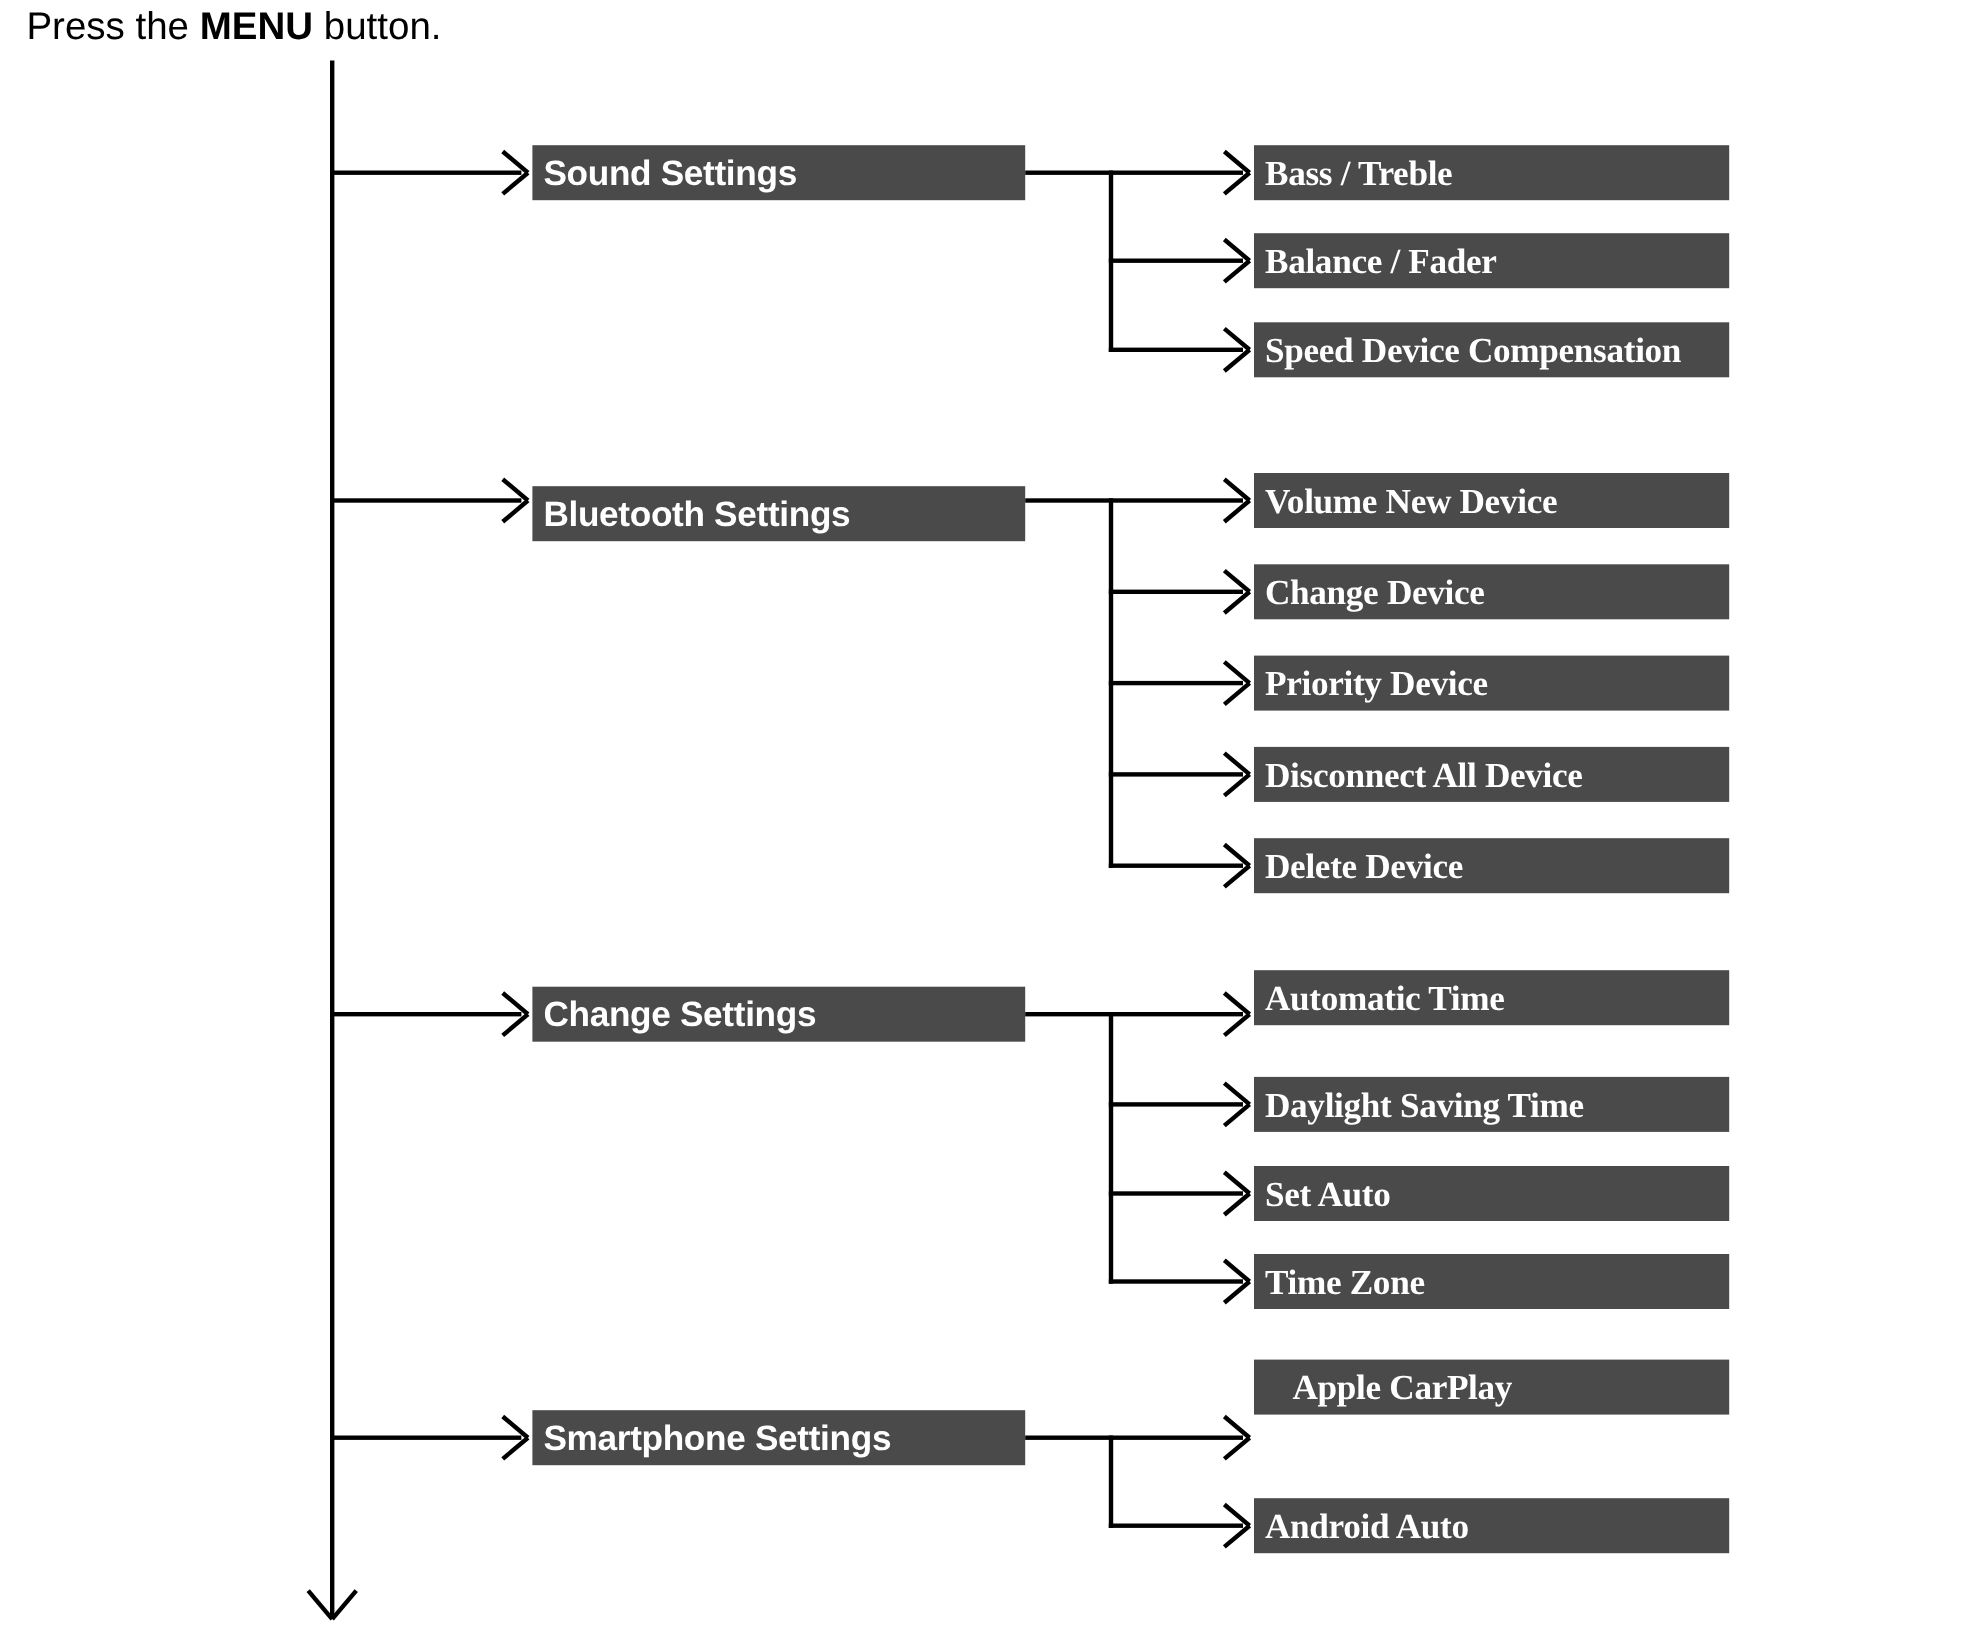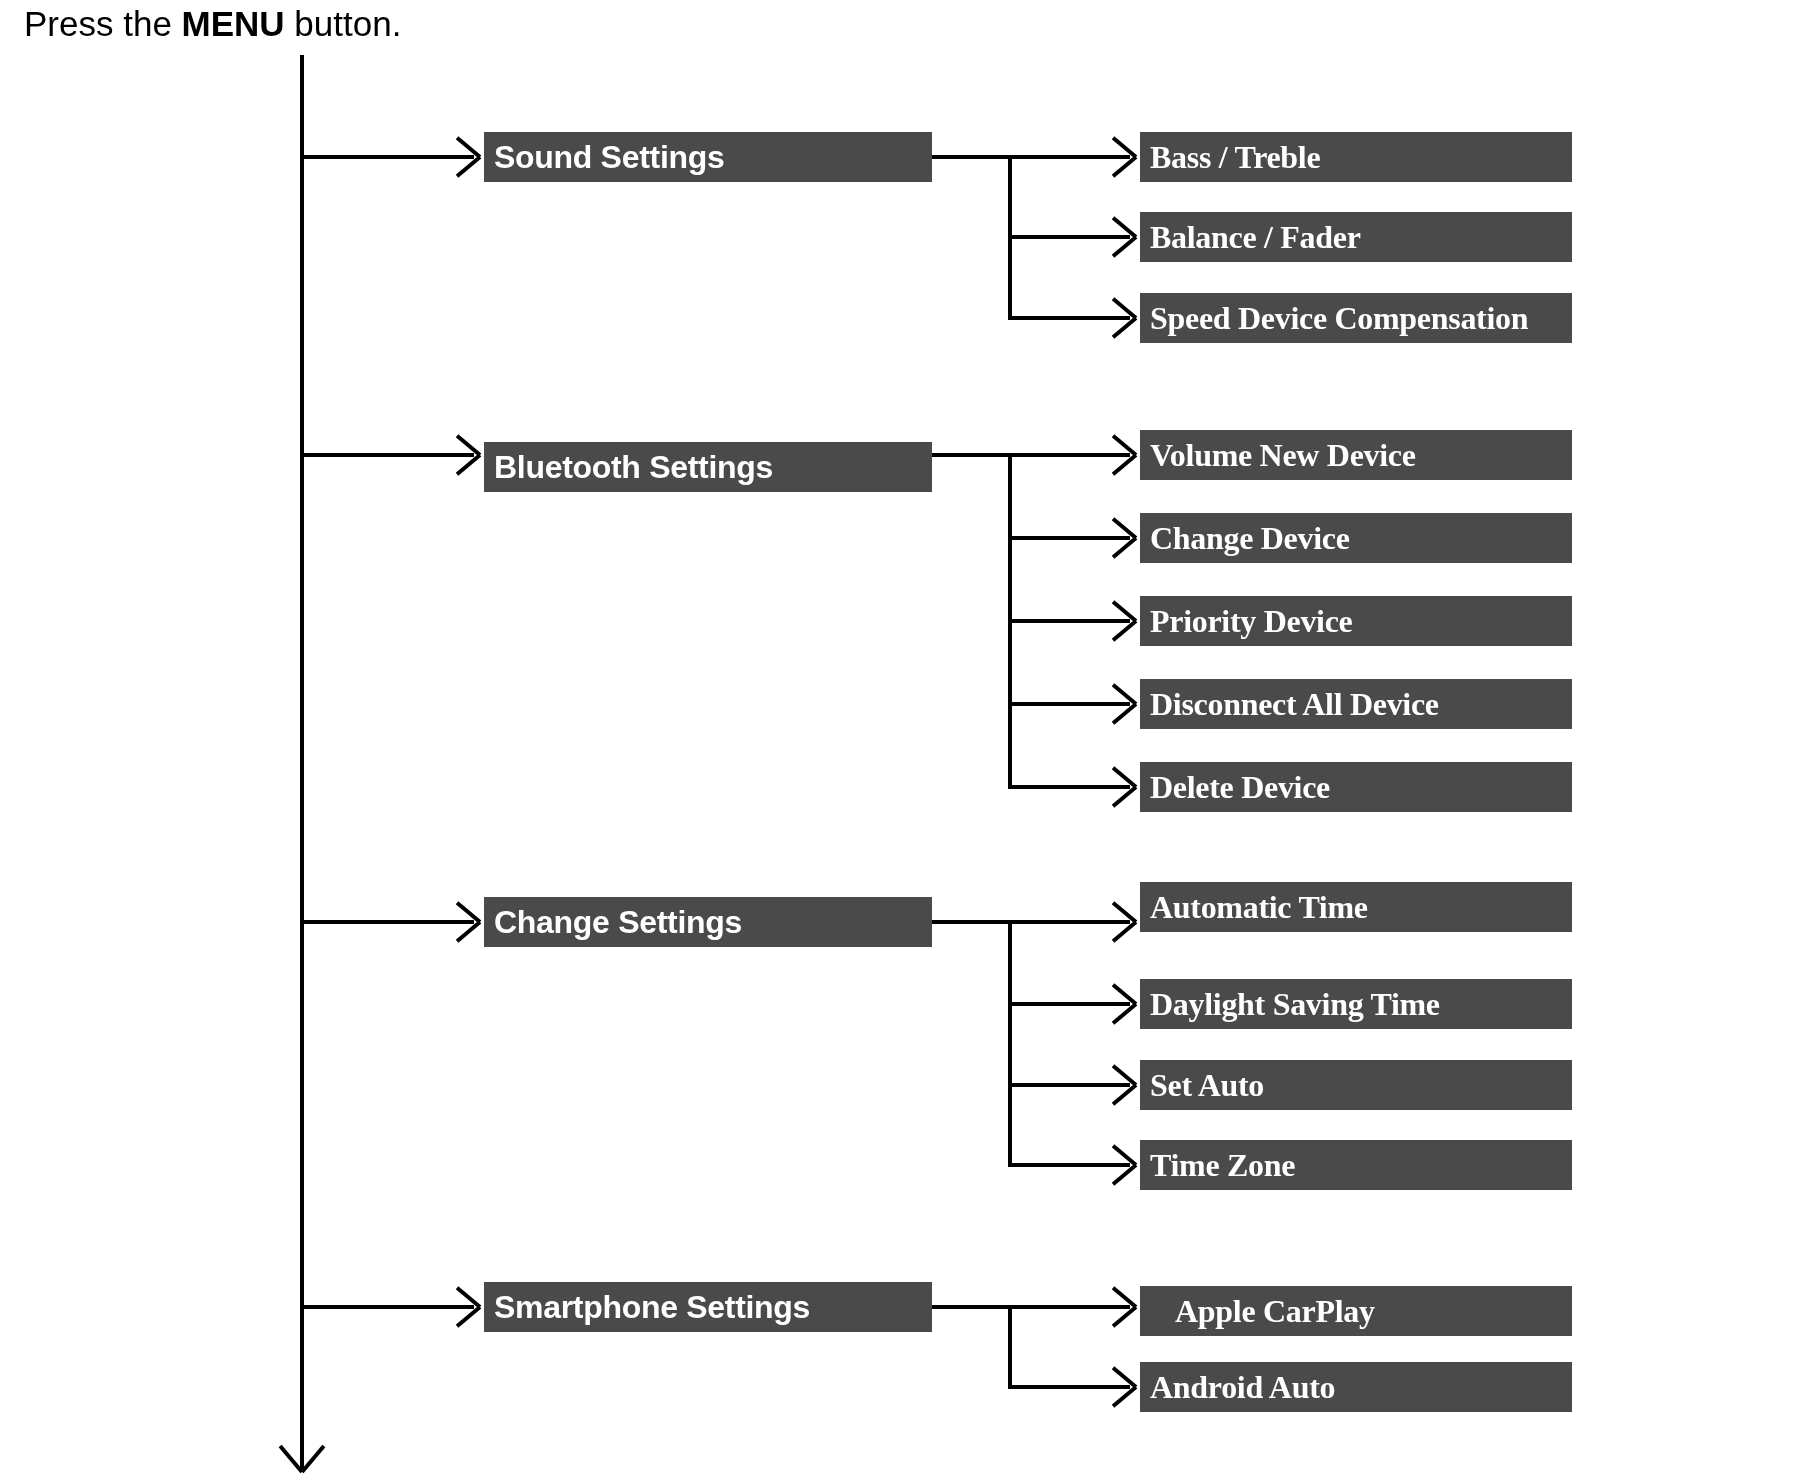--- a/index.html
+++ b/index.html
@@ -117,19 +117,19 @@
       <div class="chev" style="left: 1106px; top: 1163px; transform: rotate(-40deg);"></div>
       <div class="box sub" style="top: 1140px;">Time Zone</div>
       <div class="line" style="left: 302px; top: 1305px; width: 172px; height: 4px;"></div>
       <div class="chev" style="left: 450px; top: 1305px; transform: rotate(40deg);"></div>
       <div class="chev" style="left: 450px; top: 1305px; transform: rotate(-40deg);"></div>
       <div class="box parent" style="top: 1282px;">Smartphone Settings</div>
       <div class="line" style="left: 1008px; top: 1305px; width: 4px; height: 84px;"></div>
       <div class="line" style="left: 932px; top: 1305px; width: 198px; height: 4px;"></div>
       <div class="chev" style="left: 1106px; top: 1305px; transform: rotate(40deg);"></div>
       <div class="chev" style="left: 1106px; top: 1305px; transform: rotate(-40deg);"></div>
-      <div class="box sub" style="top: 1286px; padding-left: 35px;">Apple CarPlay</div>
+      <div class="box sub" style="top: 1236px; padding-left: 35px;">Apple CarPlay</div>
       <div class="line" style="left: 1008px; top: 1385px; width: 122px; height: 4px;"></div>
       <div class="chev" style="left: 1106px; top: 1385px; transform: rotate(40deg);"></div>
       <div class="chev" style="left: 1106px; top: 1385px; transform: rotate(-40deg);"></div>
       <div class="box sub" style="top: 1362px;">Android Auto</div>
     </div>
 </div>
 
 </body></html>

